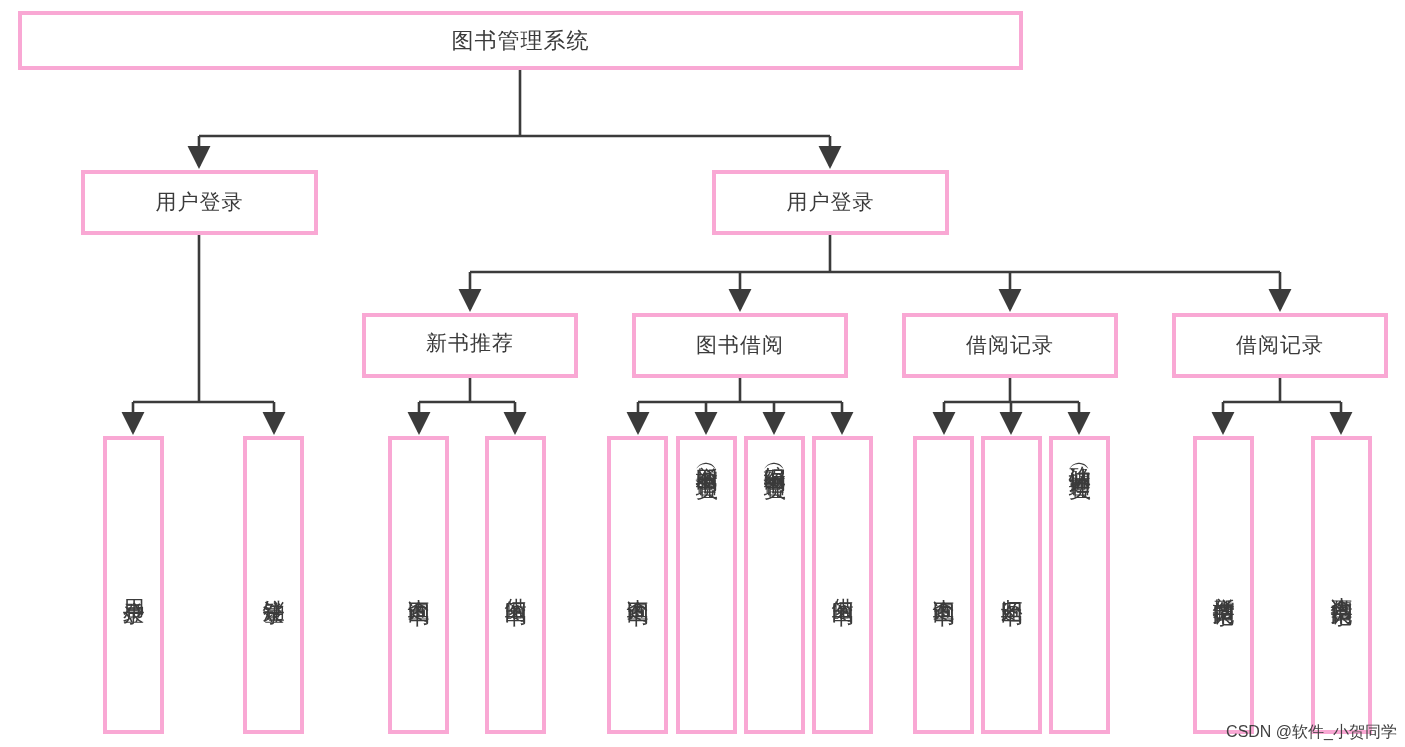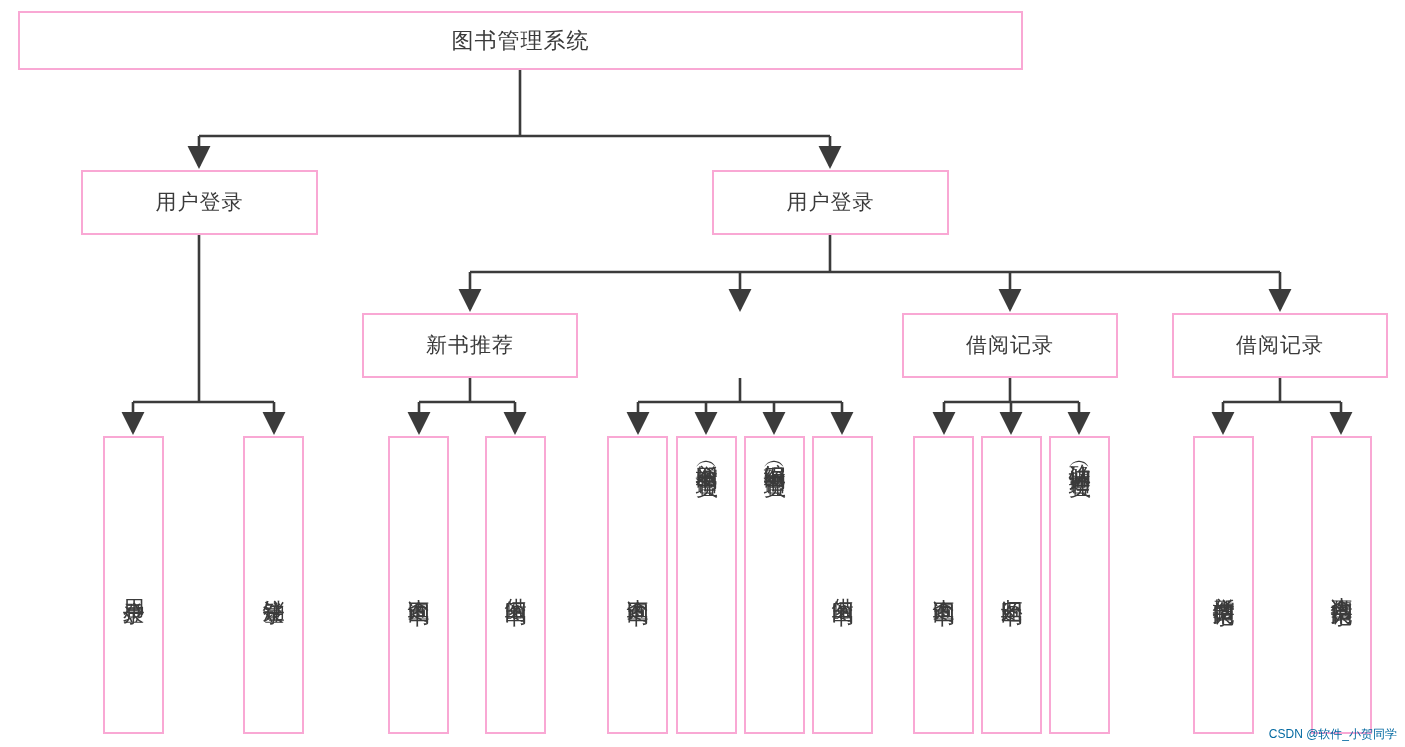--- a/index.html
+++ b/index.html
@@ -21,21 +21,21 @@
     position: absolute;
     left: 0;
     top: 0;
     width: 1405px;
     height: 747px;
     pointer-events: none;
   }
   .node {
     position: absolute;
     box-sizing: border-box;
-    border: 2px solid #f9a8d4;
+    border: 4px solid #f9a8d4;
     background: #ffffff;
     display: flex;
     align-items: center;
     justify-content: center;
     color: #3b3b3b;
     z-index: 2;
   }
   .node .node-label {
     display: block;
     text-align: center;
@@ -65,22 +65,22 @@
     white-space: nowrap;
   }
   .node.vert.center-text {
     align-items: center;
     padding-top: 0;
   }
   #watermark {
     position: absolute;
     right: 8px;
     bottom: 4px;
-    font-size: 12px;
-    color: #0369a1;
+    font-size: 16px;
+    color: #404040;
     white-space: nowrap;
     z-index: 5;
   }
 </style>
 </head>
 <body>
 
 <div id="diagram-root">
 
   <svg id="edge-layer" viewBox="0 0 1405 747" width="1405" height="747" xmlns="http://www.w3.org/2000/svg">
@@ -138,24 +138,27 @@
   </div>
 
   <div class="node horiz" style="left:81px; top:170px; width:237px; height:65px;">
     <span class="node-label">用户登录</span>
   </div>
 
   <div class="node horiz" style="left:712px; top:170px; width:237px; height:65px;">
     <span class="node-label">用户登录</span>
   </div>
 
-  <div class="node horiz" style="left:362px; top:313px; width:216px; height:65px;">
+  <div class="node horiz" style="left:362px; top:313px; width:216px; height:65px;font-family:Liberation Mono, monospace;">
     <span class="node-label">新书推荐</span>
   </div>
 
+  <div class="node horiz" style="left:632px; top:313px; width:216px; height:65px;">
+    <span class="node-label">图书借阅</span>
+  </div>
 
   <div class="node horiz" style="left:902px; top:313px; width:216px; height:65px;">
     <span class="node-label">借阅记录</span>
   </div>
 
   <div class="node horiz" style="left:1172px; top:313px; width:216px; height:65px;">
     <span class="node-label">借阅记录</span>
   </div>
 
   <div class="node vert center-text" style="left:103px; top:436px; width:61px; height:298px;">

